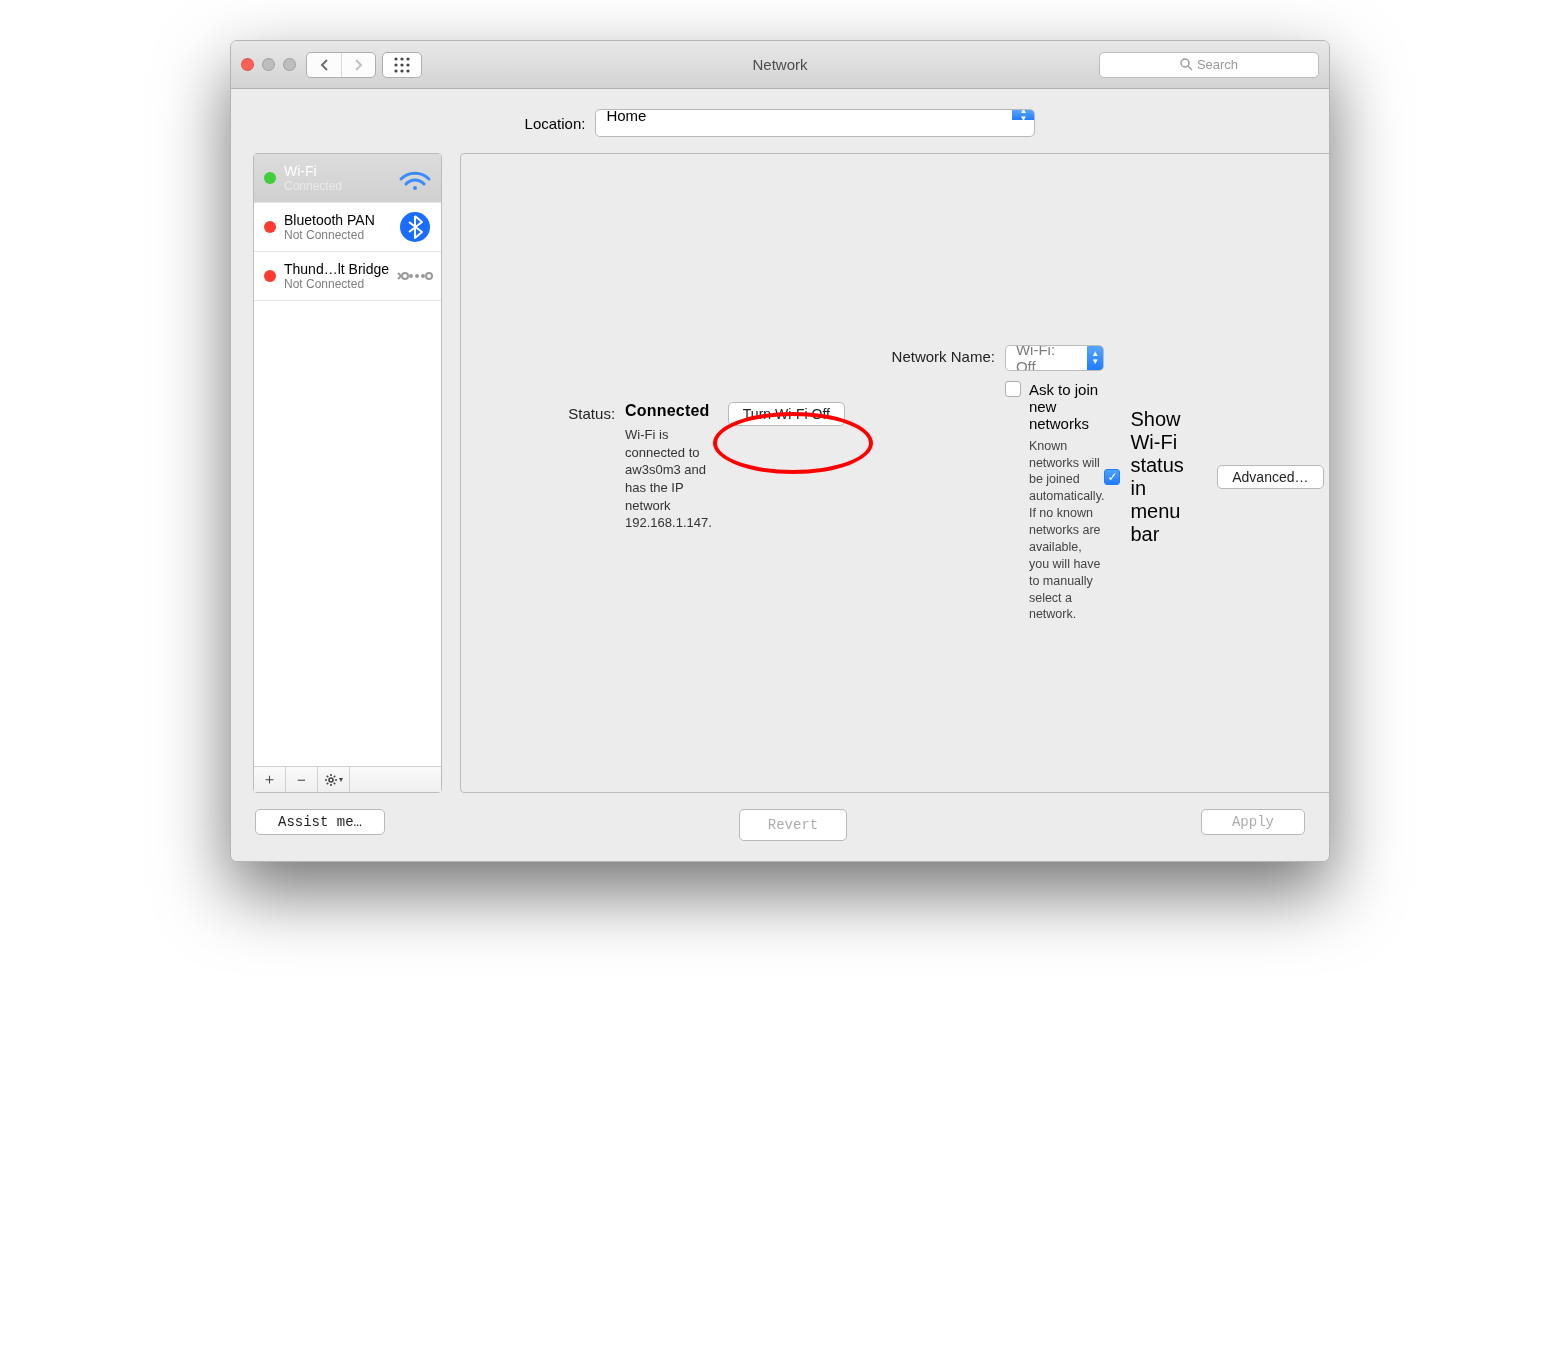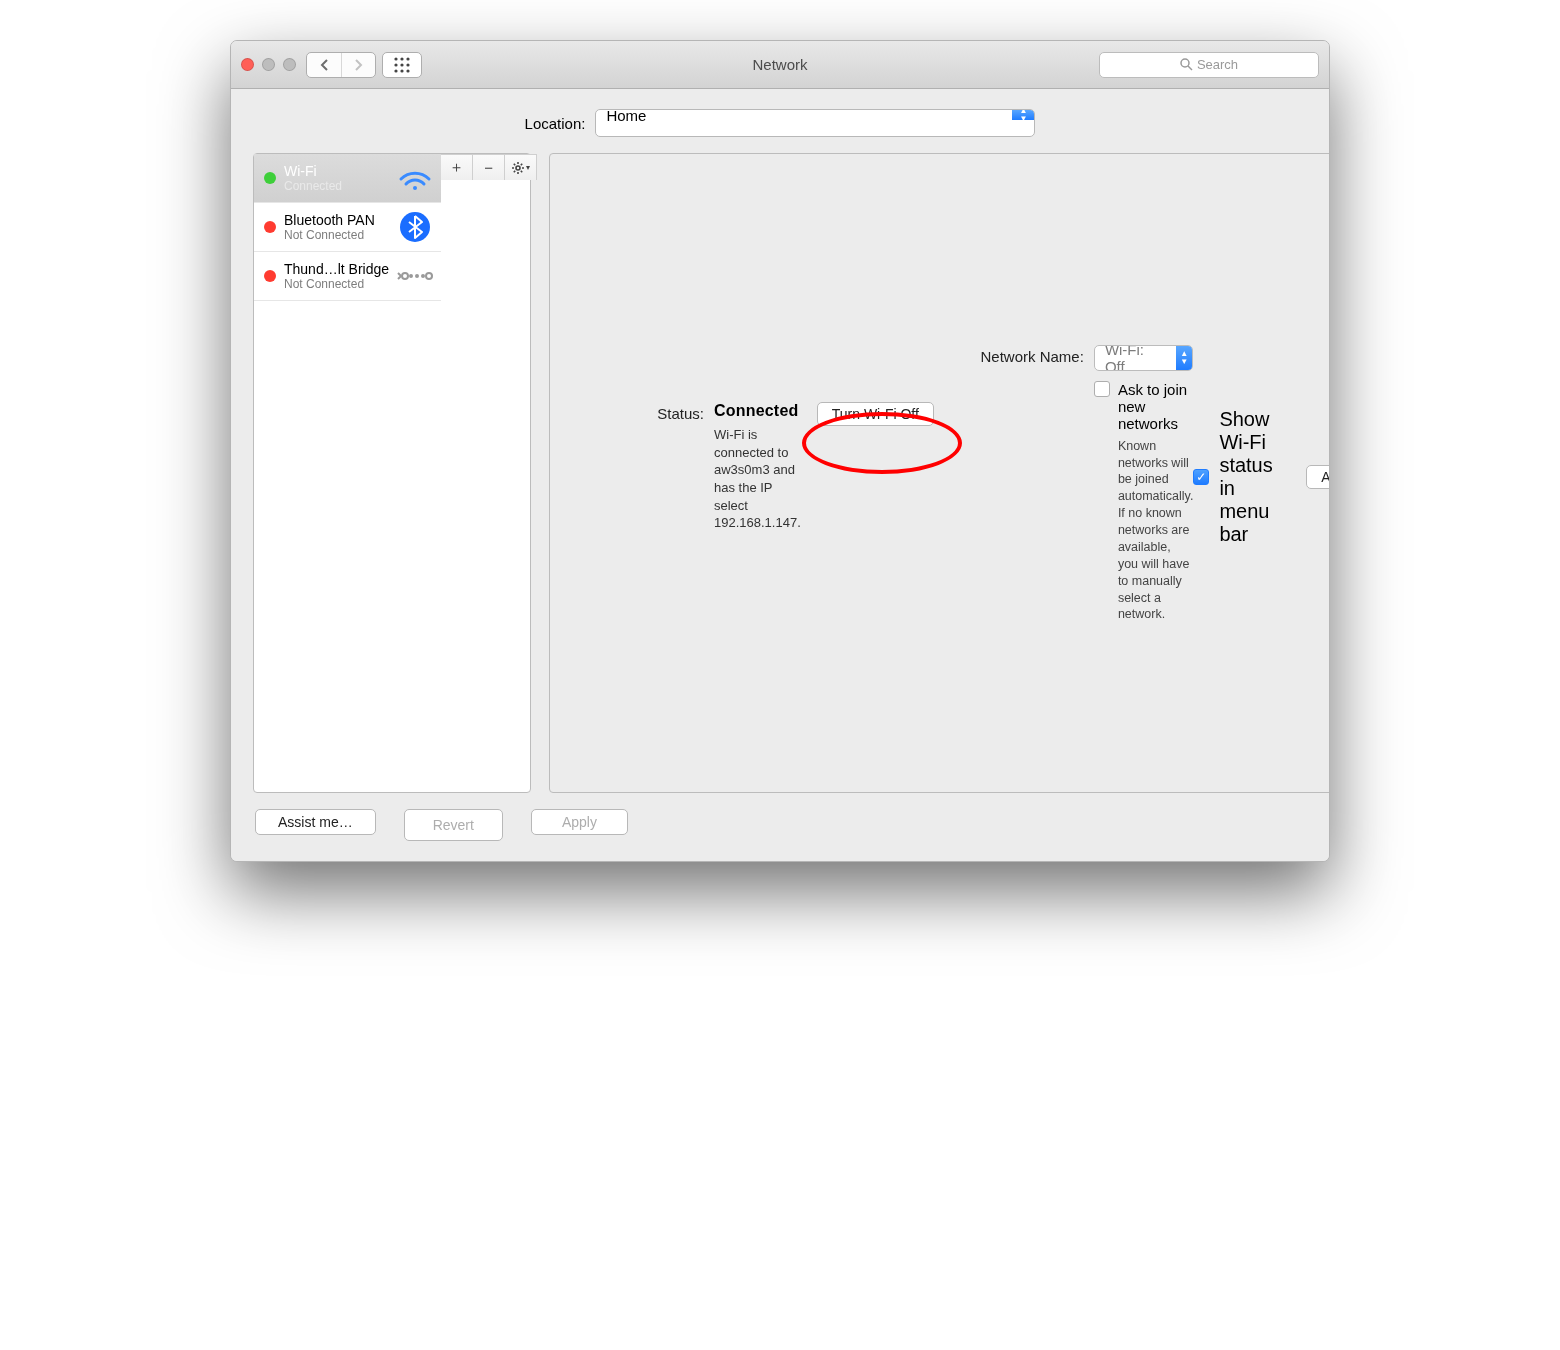--- a/index.html
+++ b/index.html
@@ -114,23 +114,23 @@
     color:white;
   }
   .stepper-arrow { font-size:8px; line-height:8px; }
   .main-row {
     display:flex;
     gap:18px;
     align-items:stretch;
   }
   
   .sidebar {
-    width: 278px;
-    display:flex;
-    flex-direction:row;
+    width: 250px;
+    display:flex;
+    flex-direction:column;
     border:1px solid #bcbcbc;
     border-radius:4px;
     background:#fff;
   }
   .svc-list { flex:1; }
   .svc {
     display:flex;
     align-items:center;
     padding:6px 8px 6px 10px;
     gap:8px;
@@ -258,23 +258,24 @@
     width:24px; height:24px; border-radius:50%;
     border:1px solid #bcbcbc;
     background:#fff;
     display:flex; align-items:center; justify-content:center;
     color:#2a6fe0;
     font-weight:600;
     font-size:14px;
   }
   .footer {
     display:flex;
-    justify-content:flex-start;
-    gap:28px;
+    justify-content:space-between;
+    gap:12px;
     padding: 16px 2px 2px 2px;
+    font-family: Liberation Mono, monospace;
   }
   
   .red-circle {
     position:absolute;
     border:4px solid #ff0000;
     border-radius:50%;
     width:160px;
     height:62px;
     pointer-events:none;
   }
@@ -421,21 +422,21 @@
 
       <div class="details">
 
         <div class="row">
           <div class="row-label">Status:</div>
           <div class="row-body">
             <div class="status-block">
               <div class="status-text">
                 <div class="status-main">Connected</div>
                 <div class="status-desc">
-                  <span>Wi-Fi is connected to aw3s0m3 and has the IP select 192.168.1.147.</span>
+                  <span>Wi-Fi is connected to aw3s0m3 and has the IP network 192.168.1.147.</span>
                   <div class="red-circle" style="left:88px; top:-14px;"></div>
                 </div>
               </div>
               <div class="btn" style="height:24px;">Turn Wi-Fi Off</div>
             </div>
           </div>
         </div>
 
         <div class="row" style="margin-top:34px;">
           <div class="row-label">Network Name:</div>

